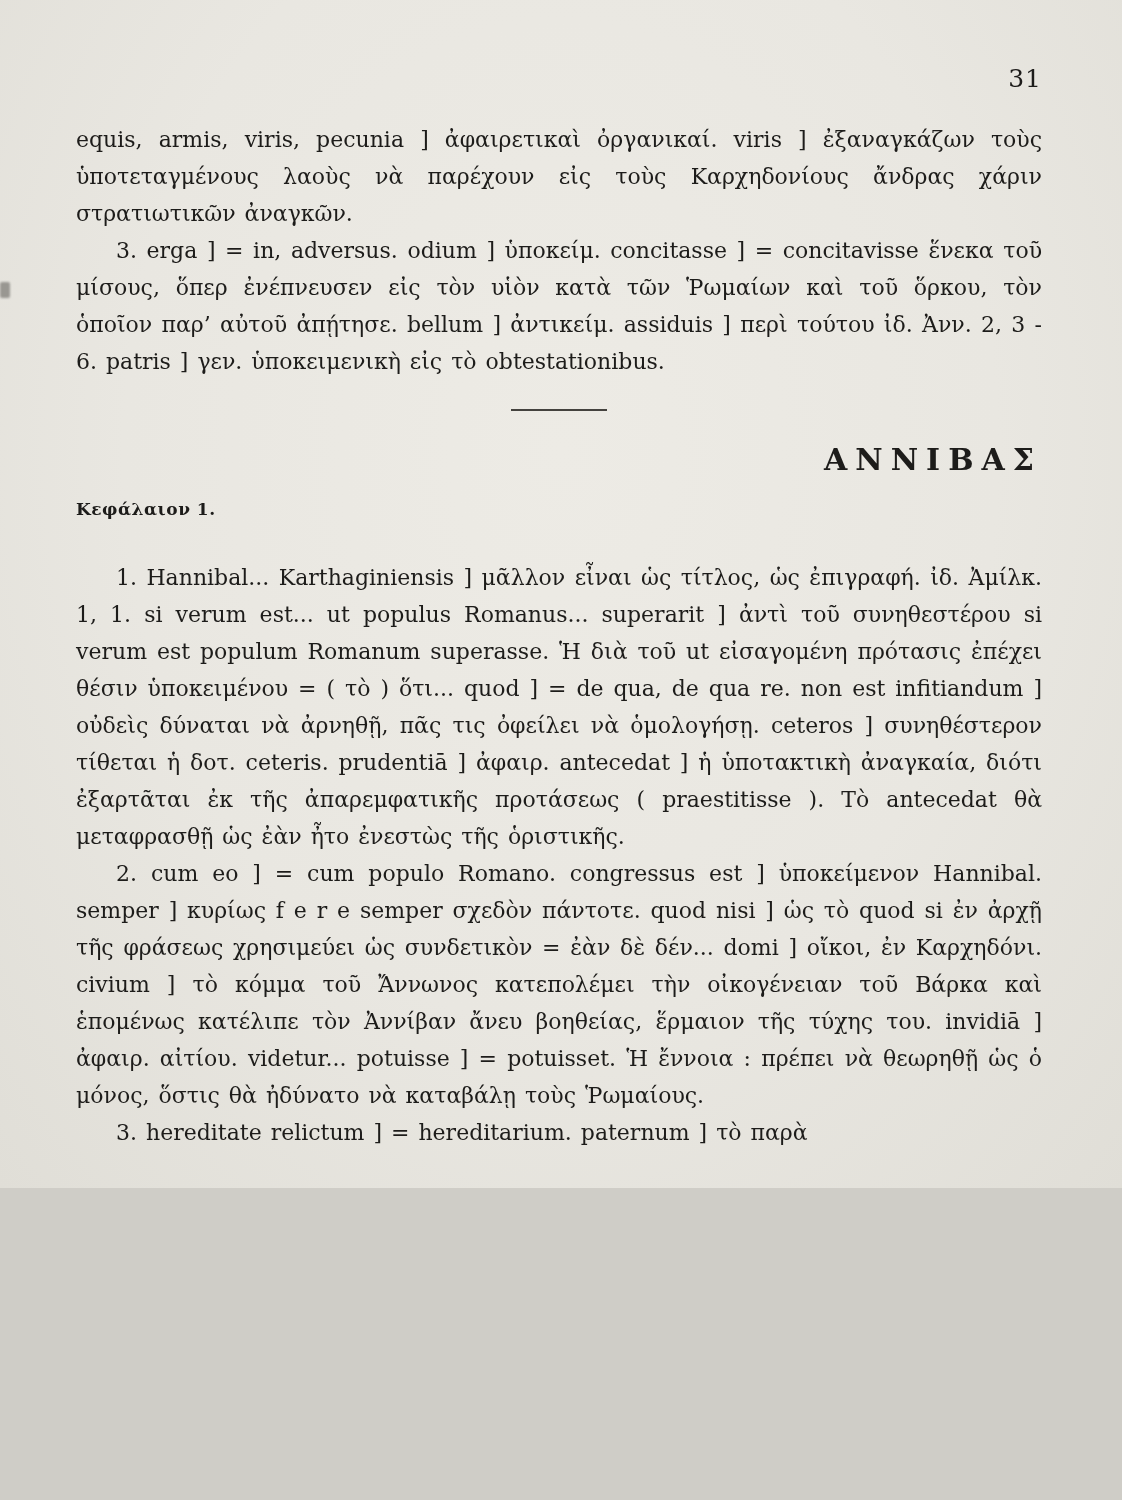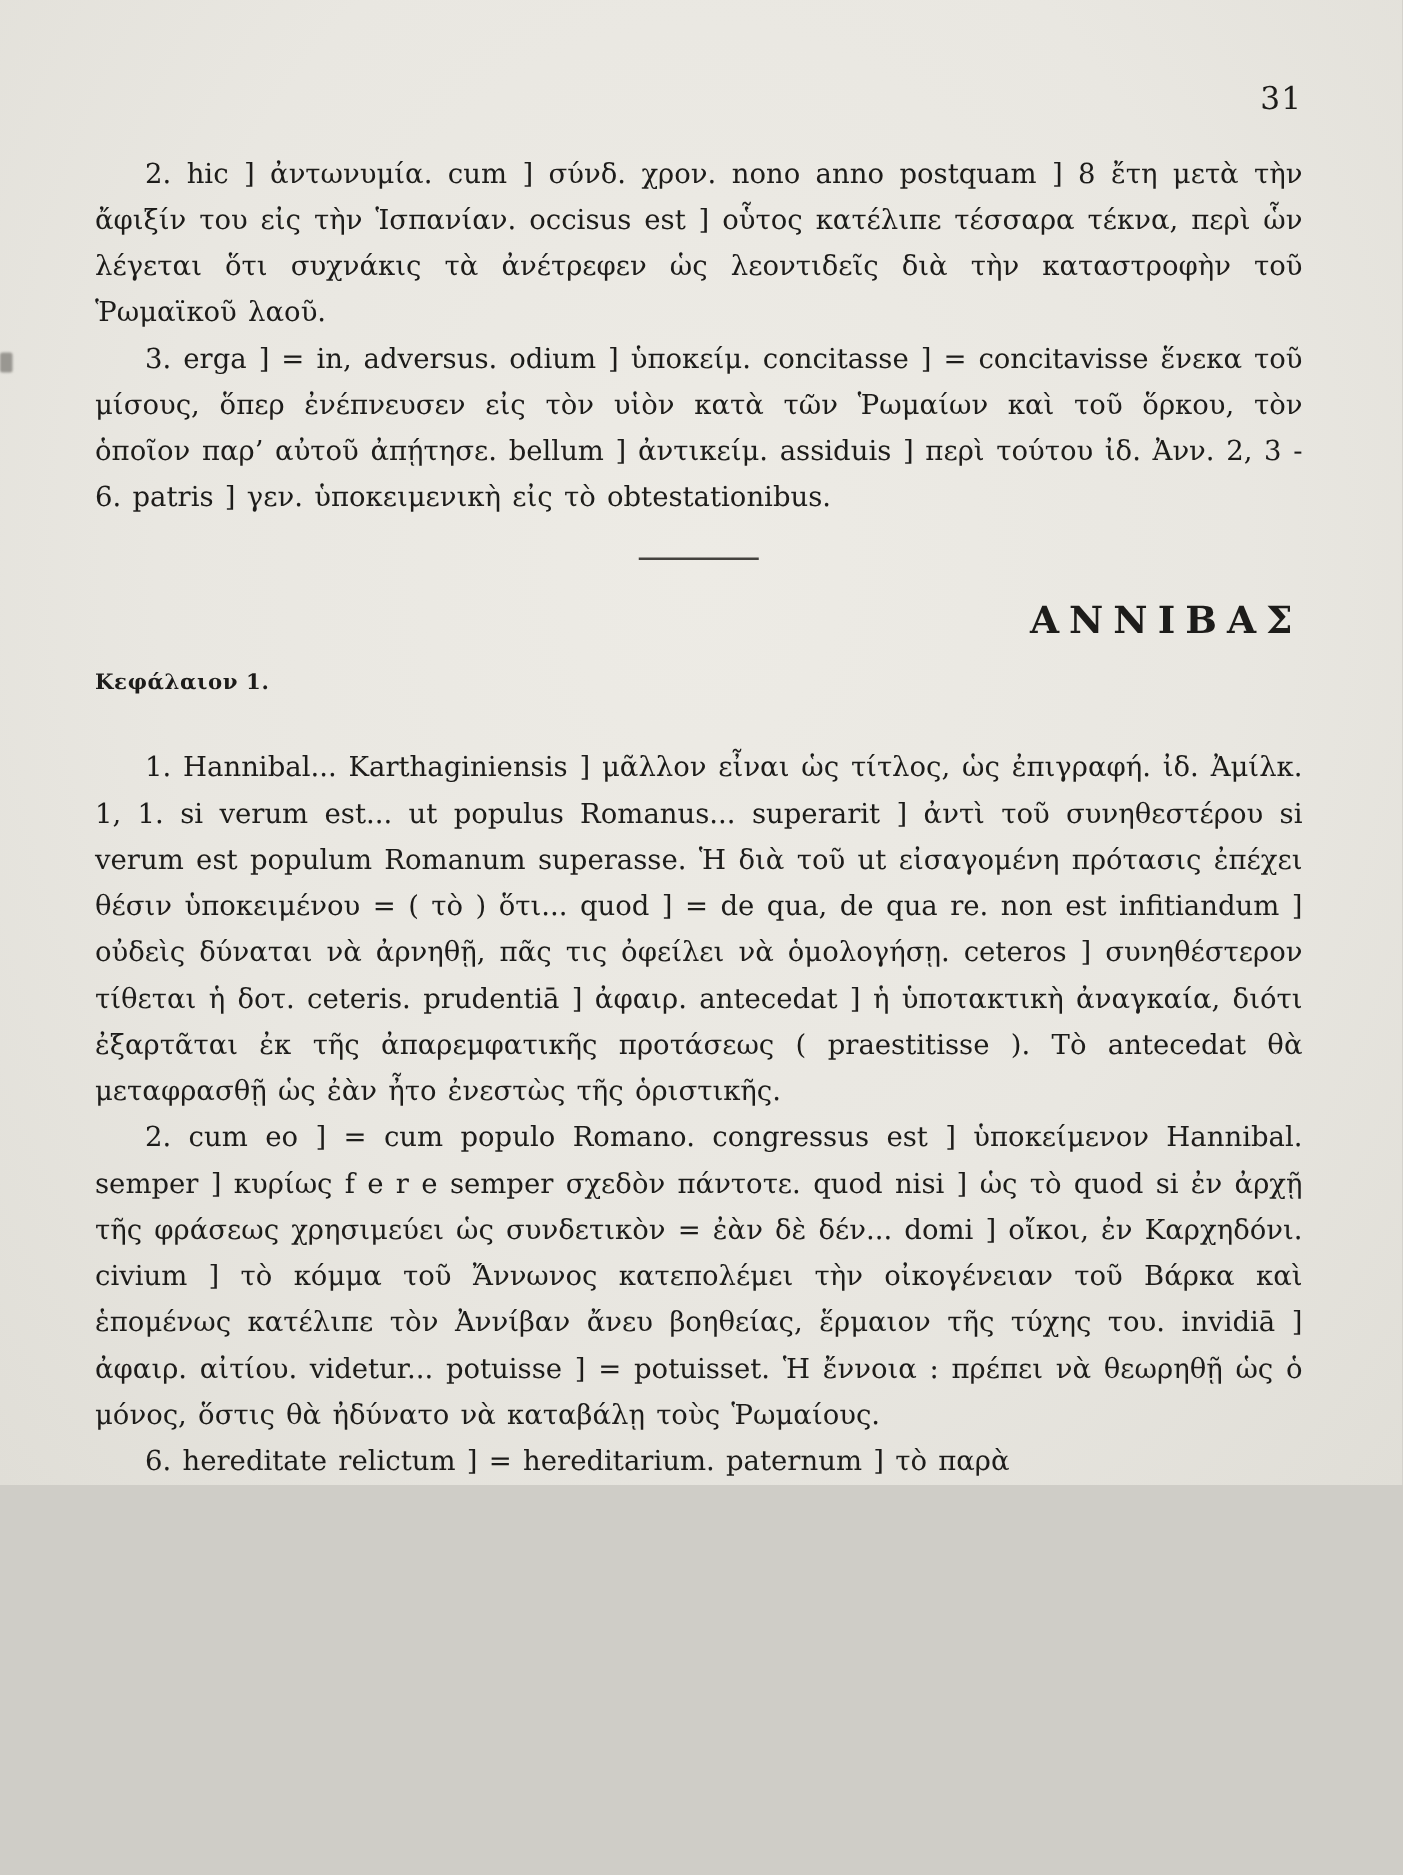--- a/index.html
+++ b/index.html
@@ -79,36 +79,36 @@
 <body>
 
 <div class="page">
 
   <div class="scan-artifact"></div>
 
   <div class="page-number">31</div>
 
   <div class="text-block">
 
+    <p class="para">equis, armis, viris, pecunia ] ἀφαιρετικαὶ ὀργανικαί. viris ] ἐξαναγκάζων τοὺς ὑποτεταγμένους λαοὺς νὰ παρέχουν εἰς τοὺς Καρχηδονίους ἄνδρας χάριν στρατιωτικῶν ἀναγκῶν.</p>
 
-    <p class="para indent">2. hic ] ἀντωνυμία. cum ] σύνδ. χρον. nono anno postquam ] 8 ἔτη μετὰ τὴν ἄφιξίν του εἰς τὴν Ἱσπανίαν. occisus est ] οὗτος κατέλιπε τέσσαρα τέκνα, περὶ ὧν λέγεται ὅτι συχνάκις τὰ ἀνέτρεφεν ὡς λεοντιδεῖς διὰ τὴν καταστροφὴν τοῦ Ῥωμαϊκοῦ λαοῦ.</p>
 
     <p class="para indent">3. erga ] = in, adversus. odium ] ὑποκείμ. concitasse ] = concitavisse ἕνεκα τοῦ μίσους, ὅπερ ἐνέπνευσεν εἰς τὸν υἱὸν κατὰ τῶν Ῥωμαίων καὶ τοῦ ὅρκου, τὸν ὁποῖον παρ’ αὐτοῦ ἀπῄτησε. bellum ] ἀντικείμ. assiduis ] περὶ τούτου ἰδ. Ἀνν. 2, 3 - 6. patris ] γεν. ὑποκειμενικὴ εἰς τὸ obtestationibus.</p>
 
     <hr class="divider">
 
     <h1 class="chapter-title">ΑΝΝΙΒΑΣ</h1>
 
     <h2 class="chapter-subtitle">Κεφάλαιον 1.</h2>
 
     <div class="chapter-body">
 
       <p class="para indent">1. Hannibal... Karthaginiensis ] μᾶλλον εἶναι ὡς τίτλος, ὡς ἐπιγραφή. ἰδ. Ἀμίλκ. 1, 1. si verum est... ut populus Romanus... superarit ] ἀντὶ τοῦ συνηθεστέρου si verum est populum Romanum superasse. Ἡ διὰ τοῦ ut εἰσαγομένη πρότασις ἐπέχει θέσιν ὑποκειμένου = ( τὸ ) ὅτι... quod ] = de qua, de qua re. non est infitiandum ] οὐδεὶς δύναται νὰ ἀρνηθῇ, πᾶς τις ὀφείλει νὰ ὁμολογήσῃ. ceteros ] συνηθέστερον τίθεται ἡ δοτ. ceteris. prudentiā ] ἀφαιρ. antecedat ] ἡ ὑποτακτικὴ ἀναγκαία, διότι ἐξαρτᾶται ἐκ τῆς ἀπαρεμφατικῆς προτάσεως ( praestitisse ). Τὸ antecedat θὰ μεταφρασθῇ ὡς ἐὰν ἦτο ἐνεστὼς τῆς ὁριστικῆς.</p>
 
       <p class="para indent">2. cum eo ] = cum populo Romano. congressus est ] ὑποκείμενον Hannibal. semper ] κυρίως f e r e semper σχεδὸν πάντοτε. quod nisi ] ὡς τὸ quod si ἐν ἀρχῇ τῆς φράσεως χρησιμεύει ὡς συνδετικὸν = ἐὰν δὲ δέν... domi ] οἴκοι, ἐν Καρχηδόνι. civium ] τὸ κόμμα τοῦ Ἄννωνος κατεπολέμει τὴν οἰκογένειαν τοῦ Βάρκα καὶ ἑπομένως κατέλιπε τὸν Ἀννίβαν ἄνευ βοηθείας, ἕρμαιον τῆς τύχης του. invidiā ] ἀφαιρ. αἰτίου. videtur... potuisse ] = potuisset. Ἡ ἔννοια : πρέπει νὰ θεωρηθῇ ὡς ὁ μόνος, ὅστις θὰ ἠδύνατο νὰ καταβάλῃ τοὺς Ῥωμαίους.</p>
 
-      <p class="para indent">6. hereditate relictum ] = hereditarium. paternum ] τὸ παρὰ</p>
+      <p class="para indent">3. hereditate relictum ] = hereditarium. paternum ] τὸ παρὰ</p>
 
     </div>
 
   </div>
 
 </div>
 
 </body></html>

